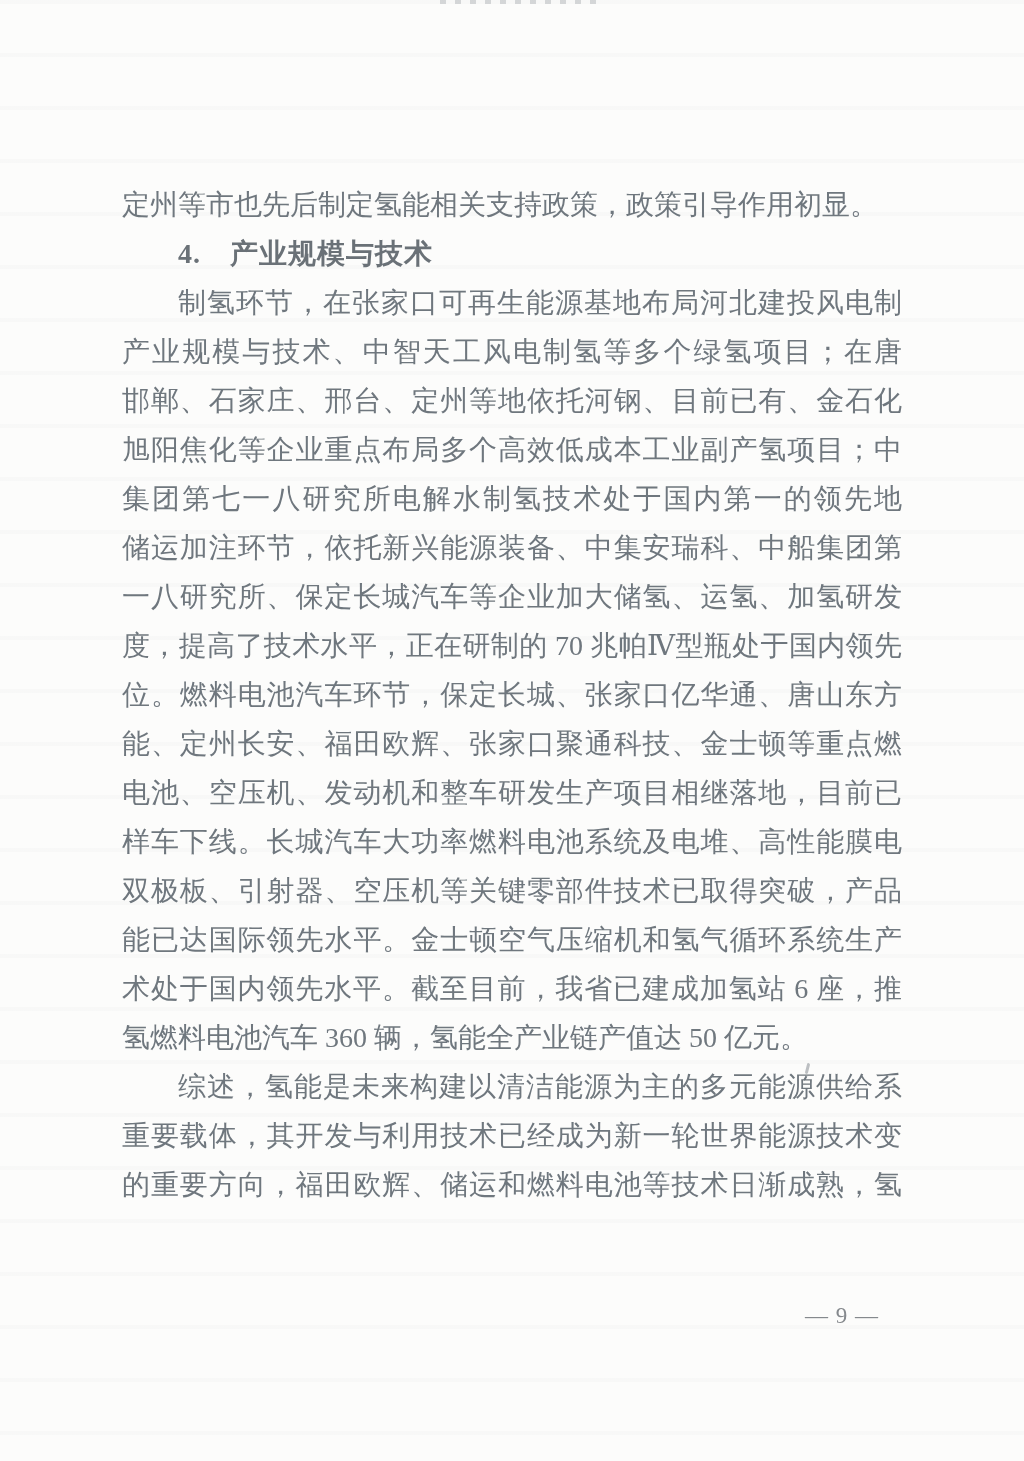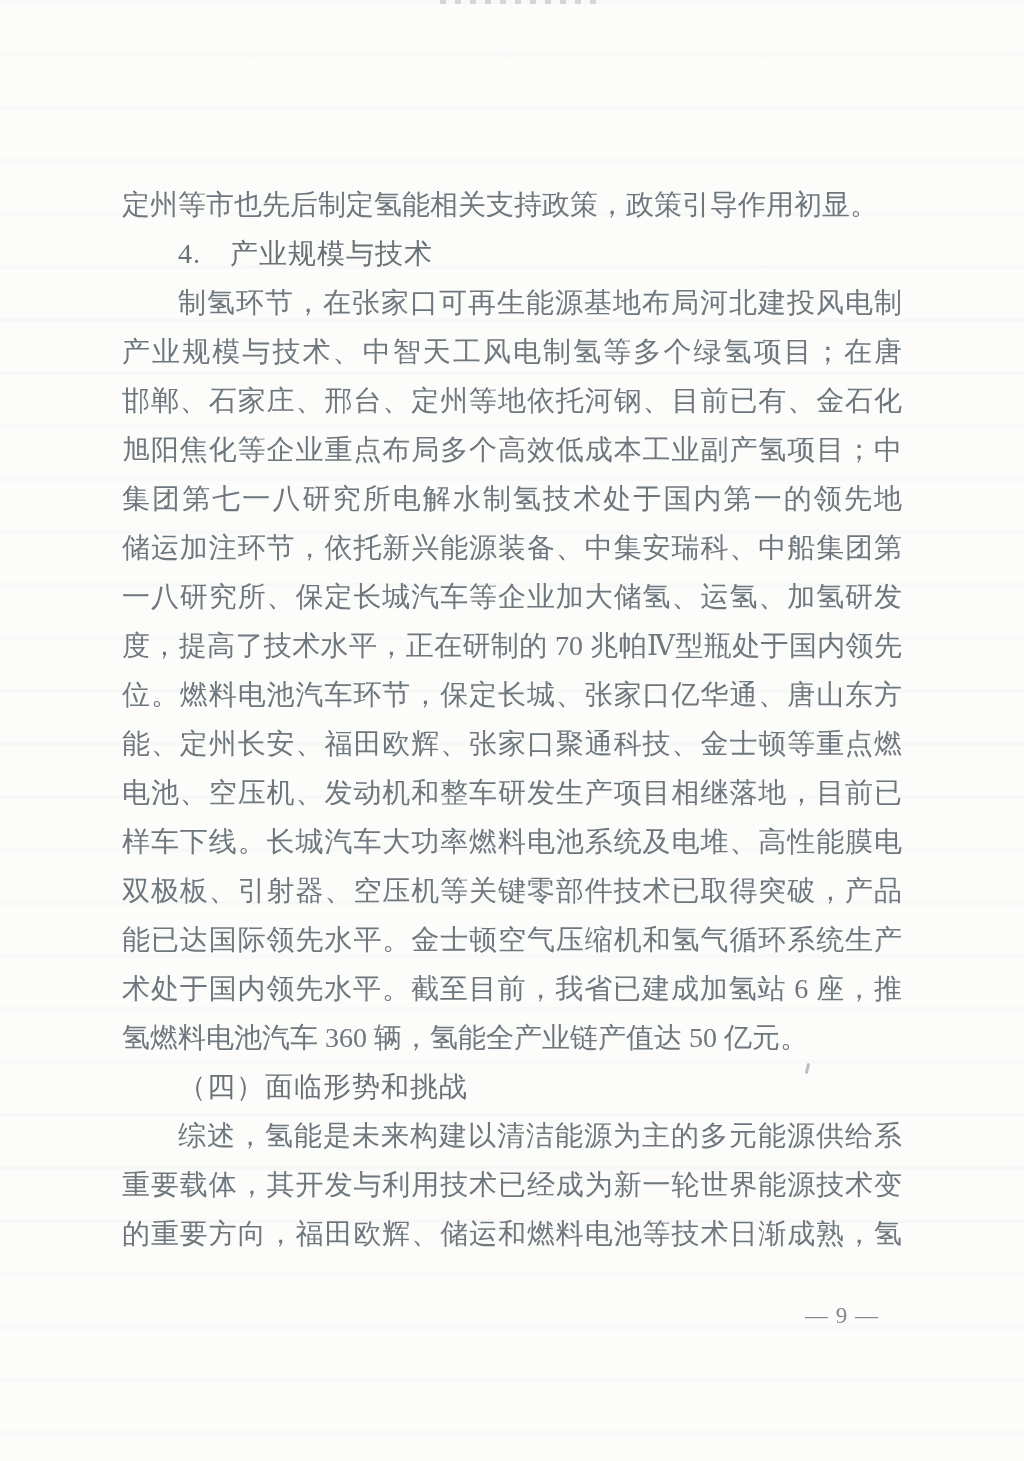--- a/index.html
+++ b/index.html
@@ -60,21 +60,21 @@
   }
   .line {
     height: 49px;
     line-height: 49px;
     text-align: justify;
     overflow: hidden;
   }
   .jl  { text-align-last: justify; }
   .ind { text-indent: 2em; }
   .head {
-    font-weight: 400;
+    font-weight: 700;
     color: var(--heading-ink, #6a7177);
     letter-spacing: 1px;
   }
   .page-number {
     position: absolute;
     top: 1303px;
     left: 792px;
     width: 100px;
     text-align: center;
     font-size: 23px;
@@ -103,21 +103,20 @@
     <div class="line jl">一八研究所、保定长城汽车等企业加大储氢、运氢、加氢研发力</div>
     <div class="line jl">度，提高了技术水平，正在研制的 70 兆帕Ⅳ型瓶处于国内领先地</div>
     <div class="line jl">位。燃料电池汽车环节，保定长城、张家口亿华通、唐山东方氢</div>
     <div class="line jl">能、定州长安、福田欧辉、张家口聚通科技、金士顿等重点燃料</div>
     <div class="line jl">电池、空压机、发动机和整车研发生产项目相继落地，目前已有</div>
     <div class="line jl">样车下线。长城汽车大功率燃料电池系统及电堆、高性能膜电极、</div>
     <div class="line jl">双极板、引射器、空压机等关键零部件技术已取得突破，产品性</div>
     <div class="line jl">能已达国际领先水平。金士顿空气压缩机和氢气循环系统生产技</div>
     <div class="line jl">术处于国内领先水平。截至目前，我省已建成加氢站 6 座，推广</div>
     <div class="line">氢燃料电池汽车 360 辆，氢能全产业链产值达 50 亿元。</div>
-    <div class="line ind head">（四）面临形势和挑战</div>
     <div class="line ind jl">综述，氢能是未来构建以清洁能源为主的多元能源供给系统</div>
     <div class="line jl">重要载体，其开发与利用技术已经成为新一轮世界能源技术变革</div>
     <div class="line jl">的重要方向，福田欧辉、储运和燃料电池等技术日渐成熟，氢能</div>
   </div>
 
   <div class="page-number">— 9 —</div>
 
 </div>
 
 </body></html>

